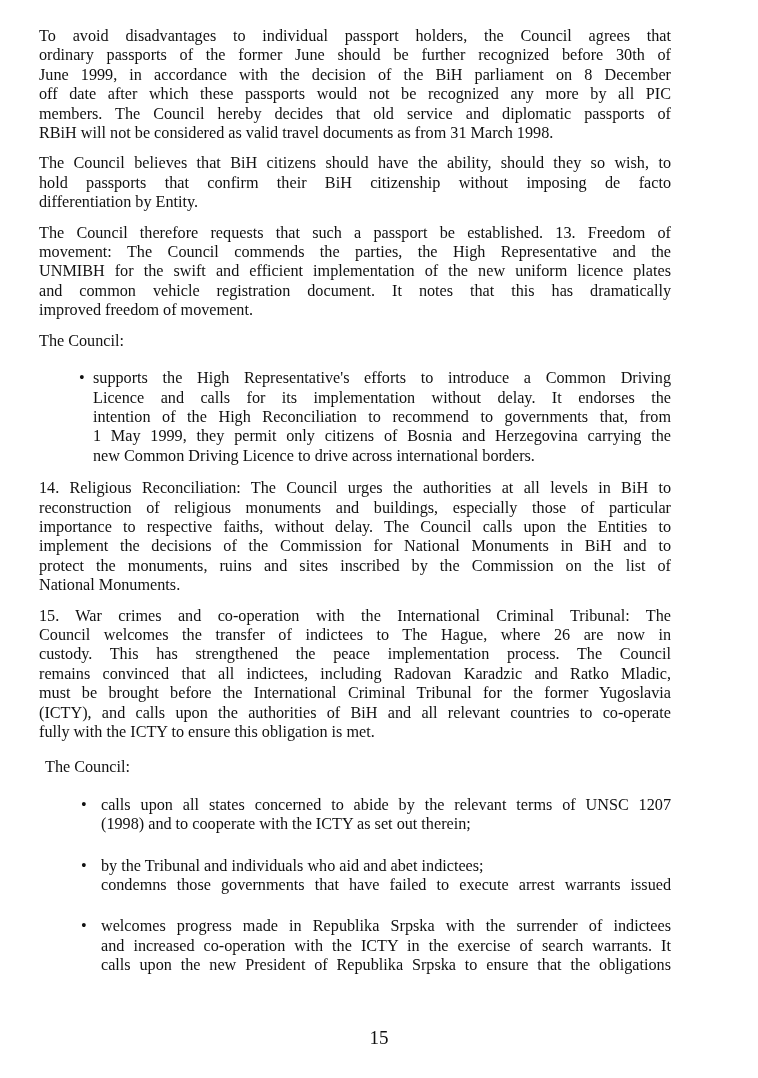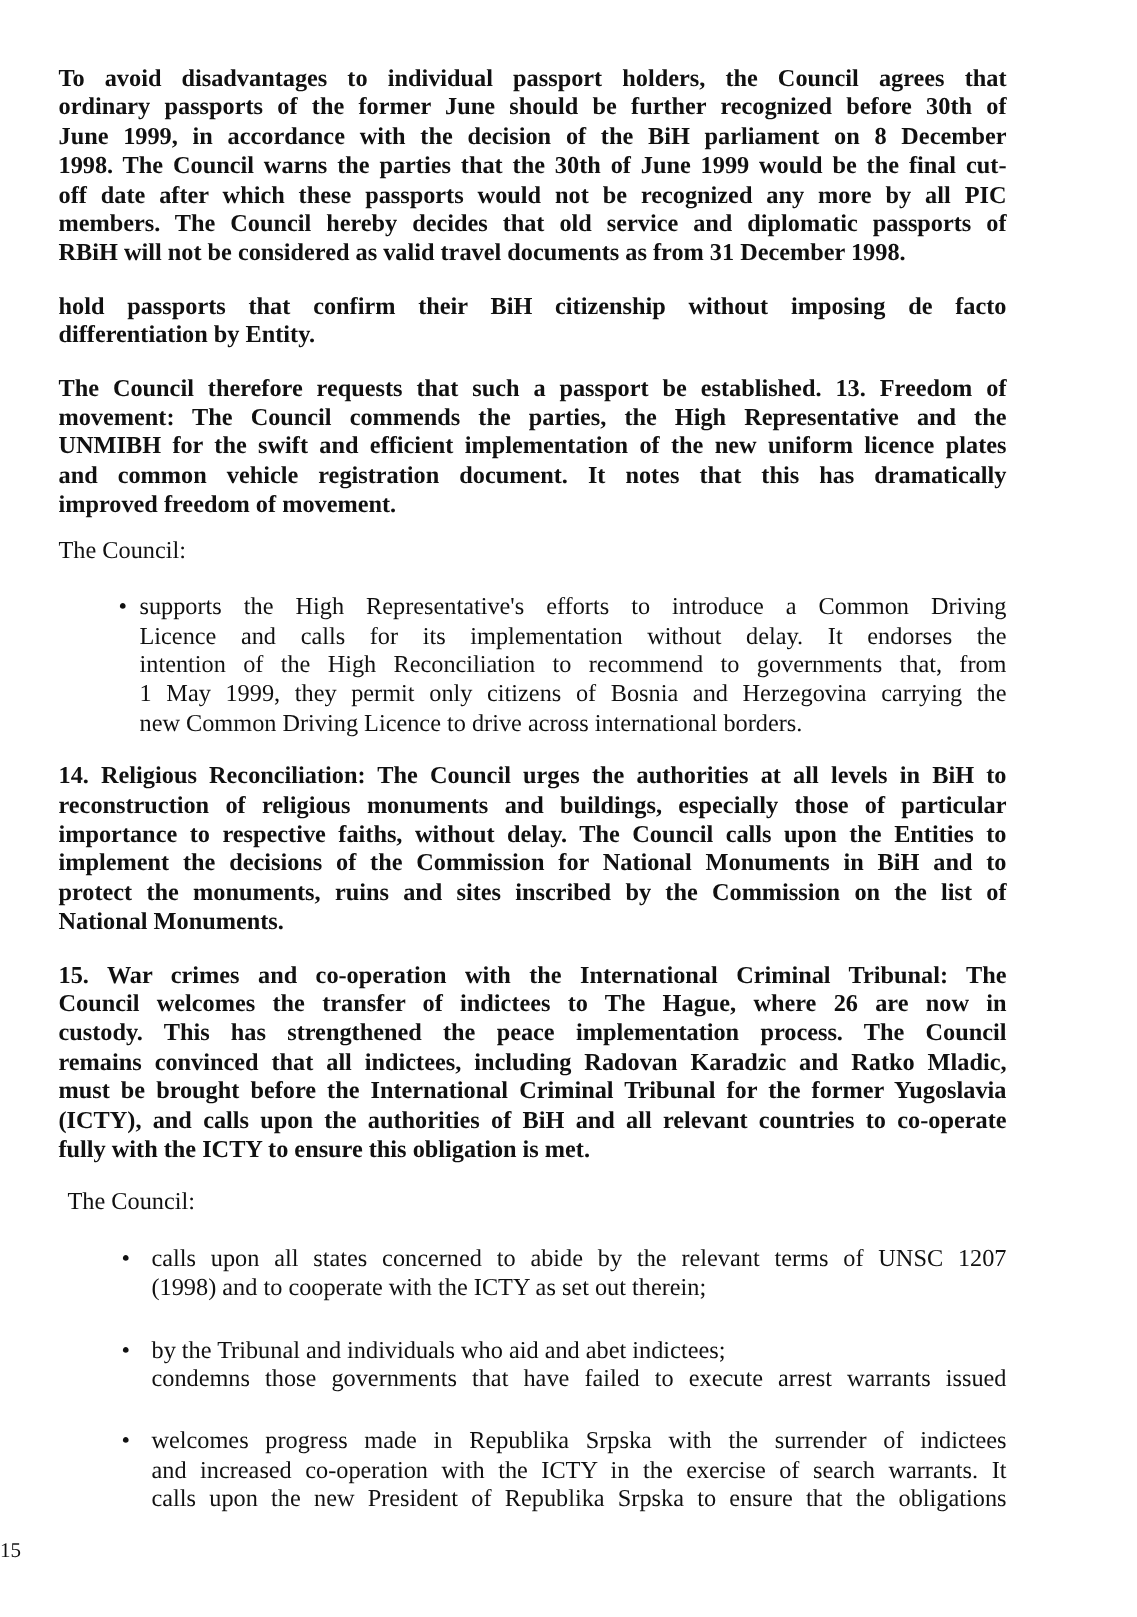--- a/index.html
+++ b/index.html
@@ -2,48 +2,48 @@
 <html><head>
 <meta charset="utf-8">
 <style>
   html, body { margin: 0; padding: 0; background: #ffffff; }
   body { width: 758px; height: 1078px; position: relative; overflow: hidden; }
   .page {
     position: absolute; left: 39px; top: 27px; width: 632px;
     font-family: "Liberation Serif", "DejaVu Serif", serif;
     font-size: 16.2px; line-height: 19.4px; color: #111;
   }
-  .para { margin: 16px 0 11px 0; text-align: justify; font-weight: bold; }
+  .para { margin: 0 0 11px 0; text-align: justify; }
   .line { display: block; white-space: nowrap; text-align-last: justify; text-align: justify; }
   .line.last { text-align-last: left; }
   .label { margin: 10px 0 18px 0; }
   .bullets { margin: 0; padding: 0; list-style: none; }
   .bullet { position: relative; padding-left: 54px; margin: 0 0 13px 0; }
   .bullet .dot { position: absolute; left: 40px; top: 0; }
   .sec15 .bullet { padding-left: 62px; }
   .sec15 .bullet .dot { left: 42px; }
-  .pagenum { position: absolute; top: 1027px; left: 0; width: 758px; 
-    font-family: "Liberation Serif", "DejaVu Serif", serif; font-size: 14px; color:#111; }
+  .pagenum { position: absolute; top: 1027px; left: 0; width: 758px; text-align: center;
+    font-family: "Liberation Serif", "DejaVu Serif", serif; font-size: 19px; color:#111; }
 </style>
 </head>
 <body>
 
 <div class="page">
 
   <div class="para">
     <span class="line">To avoid disadvantages to individual passport holders, the Council agrees that</span>
     <span class="line">ordinary passports of the former June should be further recognized before 30th of</span>
     <span class="line">June 1999, in accordance with the decision of the BiH parliament on 8 December</span>
-    <span class="line">1998. The Council warns the parties that the 30th of June 1999 would be the final cut-</span>
     <span class="line">off date after which these passports would not be recognized any more by all PIC</span>
     <span class="line">members. The Council hereby decides that old service and diplomatic passports of</span>
-    <span class="line last">RBiH will not be considered as valid travel documents as from 31 December 1998.</span>
+    <span class="line last">RBiH will not be considered as valid travel documents as from 31 March 1998.</span>
   </div>
 
   <div class="para">
+    <span class="line">The Council believes that BiH citizens should have the ability, should they so wish, to</span>
     <span class="line">hold passports that confirm their BiH citizenship without imposing de facto</span>
     <span class="line last">differentiation by Entity.</span>
   </div>
 
   <div class="para">
     <span class="line">The Council therefore requests that such a passport be established. 13. Freedom of</span>
     <span class="line">movement: The Council commends the parties, the High Representative and the</span>
     <span class="line">UNMIBH for the swift and efficient implementation of the new uniform licence plates</span>
     <span class="line">and common vehicle registration document. It notes that this has dramatically</span>
     <span class="line last">improved freedom of movement.</span>

